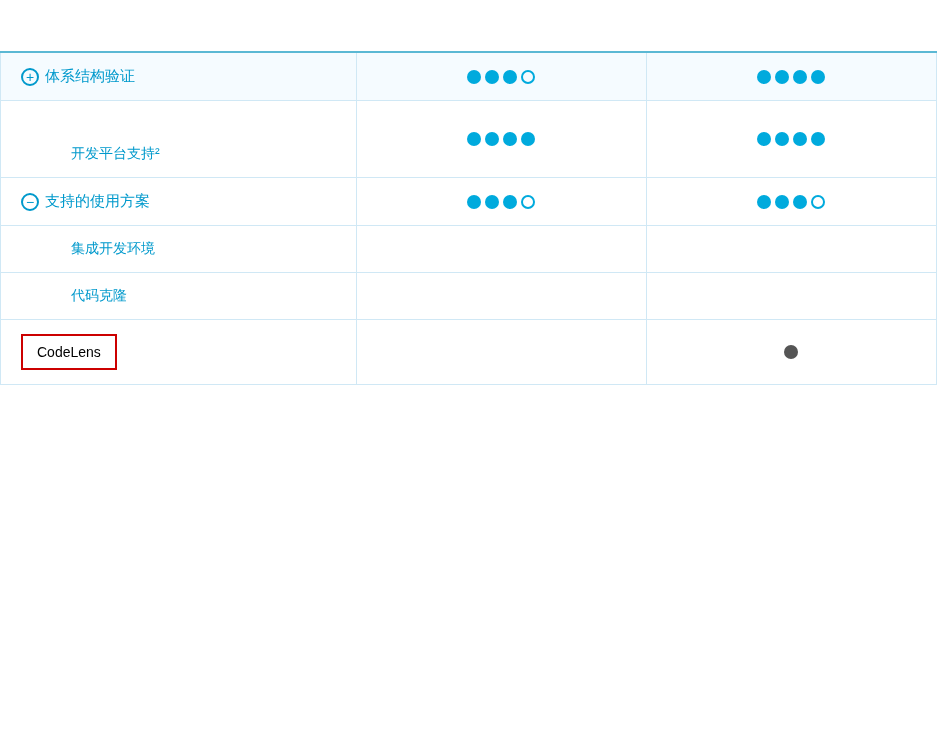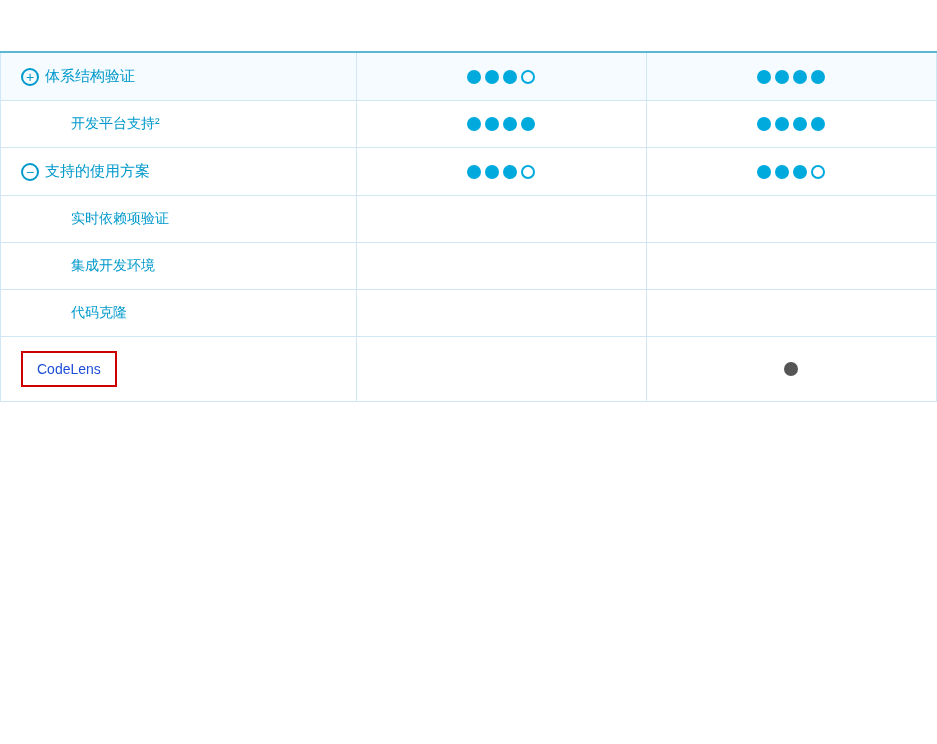--- a/index.html
+++ b/index.html
@@ -189,21 +189,21 @@
           <div class="dots-container">
             <div class="dot dot-filled"></div>
             <div class="dot dot-filled"></div>
             <div class="dot dot-filled"></div>
             <div class="dot dot-filled"></div>
           </div>
         </td>
       </tr>
       <tr>
         <td>
-          <div class="feature-cell child-row" style="padding-left: 50px;">
+          <div class="feature-cell child-row" style="padding-left: 50px; margin-top: 30px;">
             <span>开发平台支持²</span>
           </div>
         </td>
         <td class="dots-cell">
           <div class="dots-container">
             <div class="dot dot-filled"></div>
             <div class="dot dot-filled"></div>
             <div class="dot dot-filled"></div>
             <div class="dot dot-filled"></div>
           </div>
@@ -237,47 +237,38 @@
             <div class="dot dot-filled"></div>
             <div class="dot dot-filled"></div>
             <div class="dot dot-filled"></div>
             <div class="dot dot-empty"></div>
           </div>
         </td>
       </tr>
       <tr>
         <td>
           <div class="feature-cell child-row" style="padding-left: 50px;">
-            <span>实时依赖项验证</span>
-          </div>
-        </td>
-        <td class="dots-cell"></td>
-        <td class="dots-cell"></td>
-      </tr>
-      <tr>
-        <td>
-          <div class="feature-cell child-row" style="padding-left: 50px;">
             <span>集成开发环境</span>
           </div>
         </td>
         <td class="dots-cell"></td>
         <td class="dots-cell"></td>
       </tr>
       <tr>
         <td>
           <div class="feature-cell child-row" style="padding-left: 50px;">
             <span>代码克隆</span>
           </div>
         </td>
         <td class="dots-cell"></td>
         <td class="dots-cell"></td>
       </tr>
       <tr class="last-row">
         <td>
-          <div style="padding: 0px;"><span class="codelens-cell" style="border: 2px solid rgb(204, 0, 0); display: inline-block; padding: 4px 10px; color: #1d4ed8; font-size: 14px;">CodeLens</span></div>
+          <div style="padding: 0px;"><span class="codelens-cell" style="border: 2px solid rgb(204, 0, 0); display: inline-block; padding: 4px 10px; color: #000000; font-size: 14px;">CodeLens</span></div>
         </td>
         <td class="dots-cell"></td>
         <td class="dots-cell">
           <div class="dots-container">
             <div class="dot dot-dark"></div>
           </div>
         </td>
       </tr>
     </tbody>
 </table>

